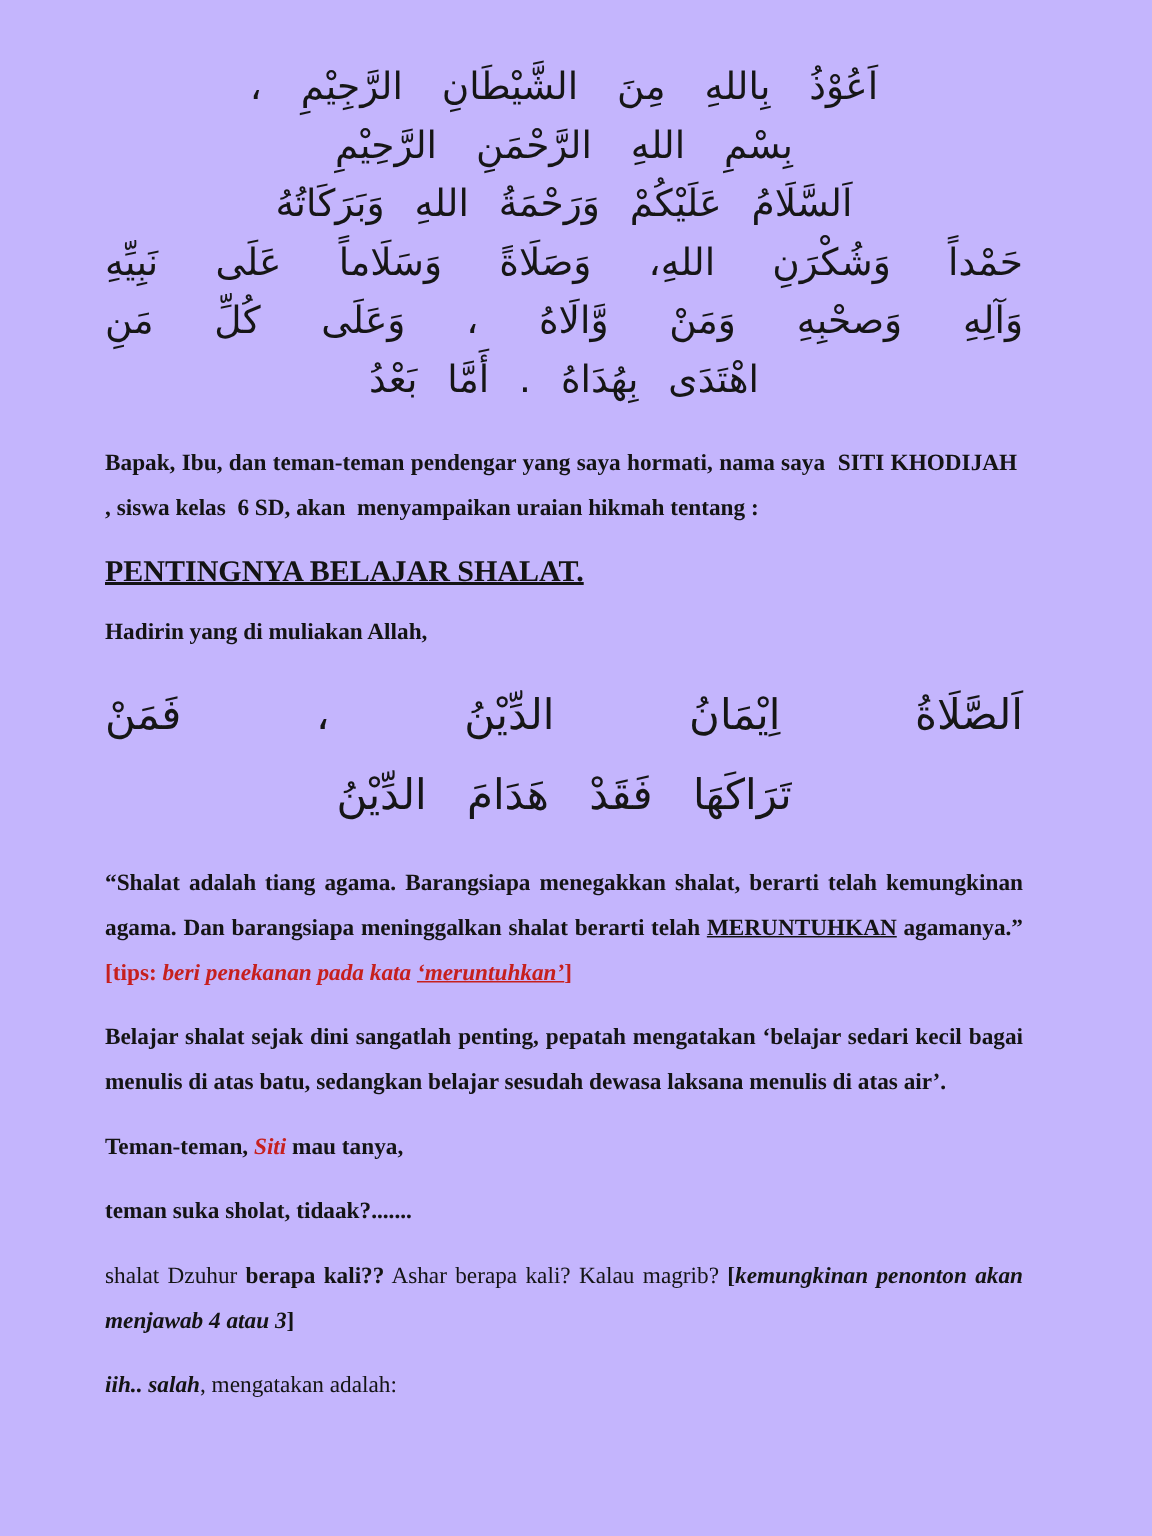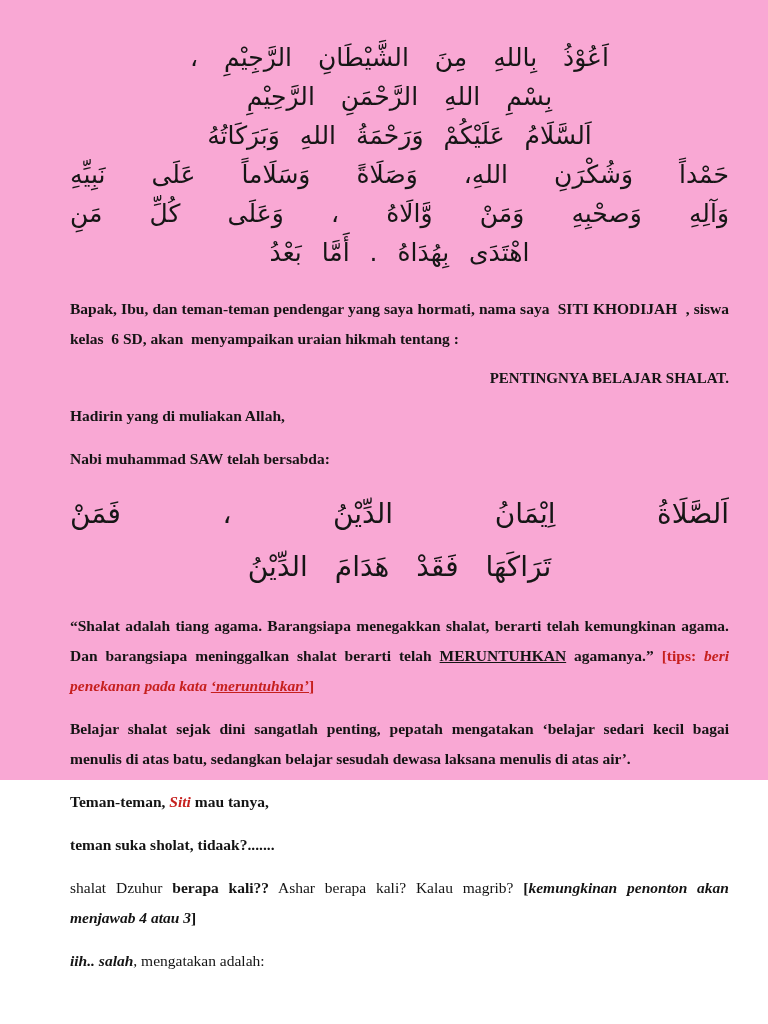--- a/index.html
+++ b/index.html
@@ -6,23 +6,23 @@
     margin: 0;
     padding: 0;
     width: 768px;
     height: 1024px;
     background: #ffffff;
     overflow: hidden;
   }
   .page {
     box-sizing: border-box;
     width: 768px;
-    height: 780px;
-    padding: 38px 39px 0 70px;
-    background: #f9a8d4;
+    height: 1024px;
+    padding: 38px 86px 0 70px;
+    background: #c4b5fd;
     color: #141414;
     font-family: "Liberation Serif", serif;
   }
   
   .arabic {
     direction: rtl;
     unicode-bidi: isolate;
     font-family: "DejaVu Sans", sans-serif;
     color: #161616;
   }
@@ -47,25 +47,26 @@
     line-height: 30px;
     margin: 0 0 13px 0;
     text-align: justify;
   }
   p.nj { text-align: left; }
   .b  { font-weight: bold; }
   .i  { font-style: italic; }
   .u  { text-decoration: underline; }
   .red { color: #c6201e; }
   h1.title {
-    font-size: 15px;
+    font-size: 20px;
     font-weight: bold;
-    text-align: right;
+    text-align: left;
     margin: 16px 0 14px 0;
     color: #141414;
+    text-decoration: underline;
   }
 </style>
 </head>
 <body>
 
 <div class="page">
 
   <div class="arabic ar-opening">
     <div class="ar-line ar-c ws-lg">اَعُوْذُ بِاللهِ مِنَ الشَّيْطَانِ الرَّجِيْمِ ،</div>
     <div class="ar-line ar-c ws-lg">بِسْمِ اللهِ الرَّحْمَنِ الرَّحِيْمِ</div>
@@ -74,21 +75,20 @@
     <div class="ar-j">وَآلِهِ وَصحْبِهِ وَمَنْ وَّالَاهُ ، وَعَلَى كُلِّ مَنِ</div>
     <div class="ar-line ar-c ws-md">اهْتَدَى بِهُدَاهُ . أَمَّا بَعْدُ</div>
   </div>
 
   <p class="body b"><span>Bapak, Ibu, dan teman-teman pendengar yang saya hormati, nama saya&nbsp; </span><span>SITI KHODIJAH</span><span>&nbsp; , siswa kelas&nbsp; 6 SD, akan&nbsp; menyampaikan uraian hikmah tentang :</span></p>
 
   <h1 class="title">PENTINGNYA BELAJAR SHALAT.</h1>
 
   <p class="body b nj">Hadirin yang di muliakan Allah,</p>
 
-  <p class="body b nj">Nabi muhammad SAW telah bersabda:</p>
 
   <div class="arabic ar-hadith">
     <div class="ar-j">اَلصَّلَاةُ اِيْمَانُ الدِّيْنُ ، فَمَنْ</div>
     <div class="ar-line ar-c ws-lg">تَرَاكَهَا فَقَدْ هَدَامَ الدِّيْنُ</div>
   </div>
 
   <p class="body b"><span>“Shalat adalah tiang agama. Barangsiapa menegakkan shalat, berarti telah kemungkinan agama. Dan barangsiapa meninggalkan shalat berarti telah </span><span class="u">MERUNTUHKAN</span><span> agamanya.” </span><span class="red b">[tips:</span><span class="red i"> beri penekanan pada kata </span><span class="red i u">‘meruntuhkan’</span><span class="red b">]</span></p>
 
   <p class="body b">Belajar shalat sejak dini sangatlah penting, pepatah mengatakan ‘belajar sedari kecil bagai menulis di atas batu, sedangkan belajar sesudah dewasa laksana menulis di atas air’.</p>
 

